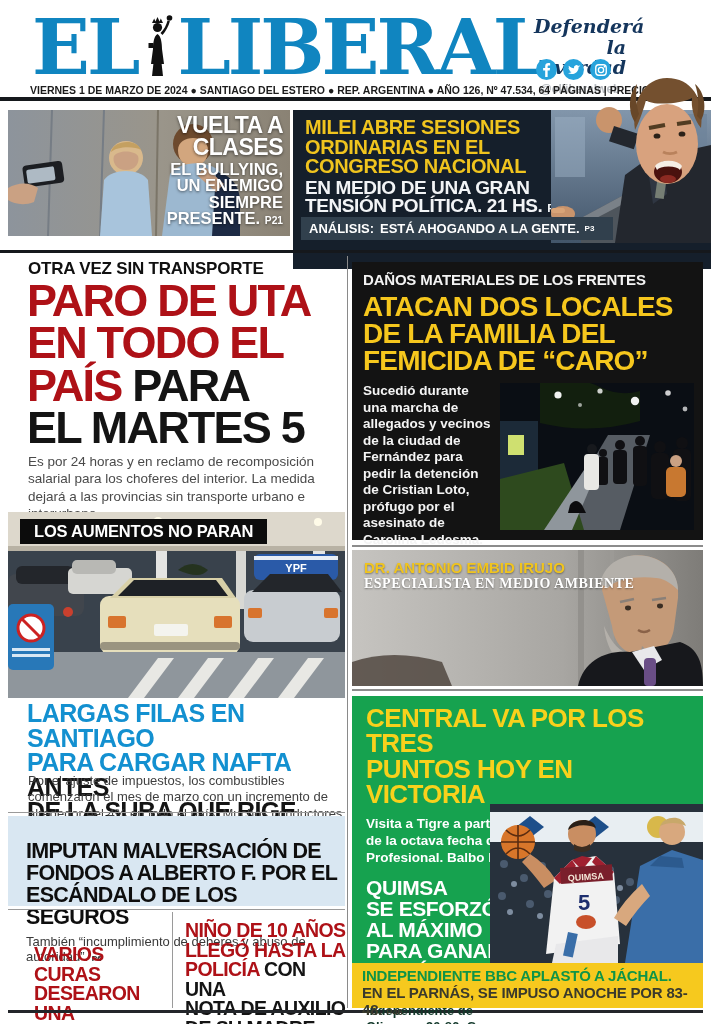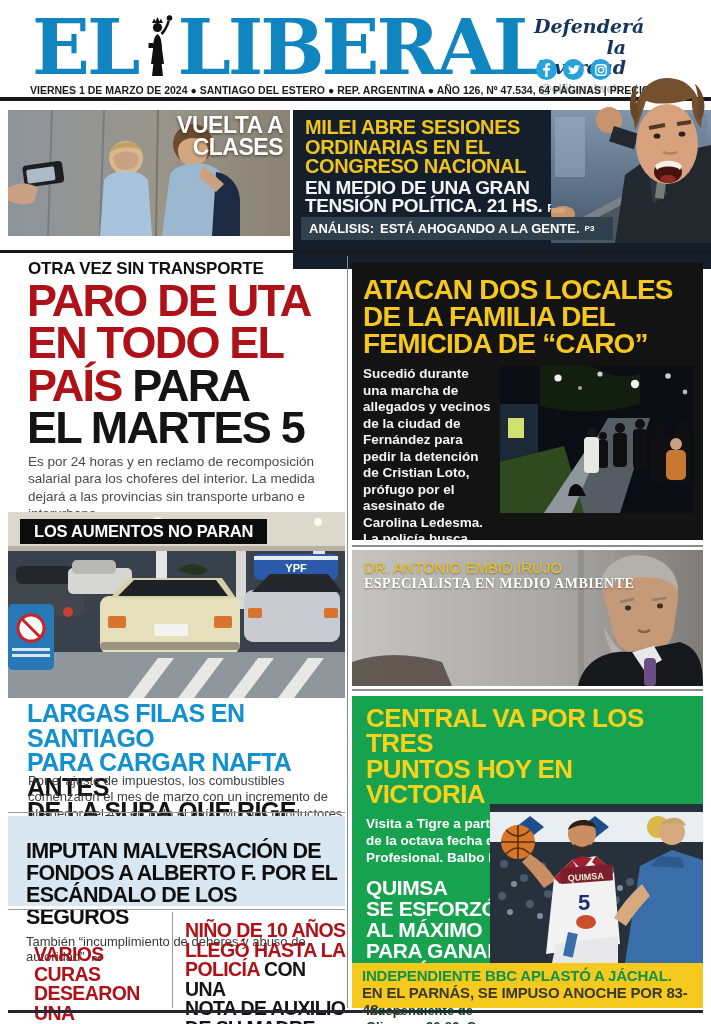--- a/index.html
+++ b/index.html
@@ -87,21 +87,21 @@
   #atacan-box .k{font-size:15px;font-weight:900;color:#f3f3f3;letter-spacing:-0.2px;}
   #atacan-box .h{font-size:28px;font-weight:900;color:#f6c71d;line-height:0.97;letter-spacing:-0.8px;margin-top:5px;}
   #atacan-row{display:flex;gap:7px;margin-top:9px;}
   #atacan-row .body{width:130px;font-size:13.5px;font-weight:800;color:#f4f4f4;line-height:1.22;}
   #atacan-row .body .pg{color:#ddd;}
   #atacan-night{width:194px;height:147px;flex:none;}
 
   #embid-box{position:absolute;left:352px;top:550px;width:351px;height:136px;overflow:hidden;}
   #embid-box svg{position:absolute;left:0;top:0;}
   #embid-text{position:absolute;left:12px;top:9px;z-index:2;}
-  #embid-text .n{font-size:15px;font-weight:400;color:#f0c41e;text-shadow:0 1px 2px rgba(0,0,0,.4);}
+  #embid-text .n{font-size:15px;font-weight:700;color:#f0c41e;text-shadow:0 1px 2px rgba(0,0,0,.4);}
   #embid-text .r{font-family:"Liberation Serif",serif;font-size:14px;font-weight:bold;color:#fff;
     letter-spacing:0.5px;text-shadow:0 1px 2px rgba(0,0,0,.4);}
   #embid-text .q{font-size:20.5px;font-weight:900;color:#fff;line-height:1.04;letter-spacing:-0.5px;
     margin-top:6px;text-shadow:0 1px 3px rgba(0,0,0,.5);}
   #embid-text .q .pg{color:#eee;}
 
   #green-box{position:absolute;left:352px;top:696px;width:351px;height:267px;background:#16a24f;
     padding:10px 12px 0 14px;}
   #green-box .h{font-size:26px;font-weight:900;color:#f8d11c;line-height:0.98;letter-spacing:-0.6px;}
   #green-box .b{font-size:13.5px;font-weight:800;color:#fff;line-height:1.25;margin-top:8px;width:322px;}
@@ -231,20 +231,24 @@
 
       <circle cx="185" cy="34" r="20" fill="#6d4a2e"></circle>
       <path d="M170 40 c0 -16 30 -16 30 0 c0 10 -6 16 -15 16 c-9 0 -15 -6 -15 -16z" fill="#d2a67e"></path>
       <path d="M162 64 c10 -14 40 -14 50 -2 l6 64 h-64 z" fill="#9cb8d0"></path>
       <path d="M208 62 c14 2 24 14 24 30 l0 34 h-28 z" fill="#1d2a44"></path>
       <path d="M196 56 l20 18 -8 8 -18 -16 z" fill="#caa183"></path>
     </svg>
     <div id="bullying-text">
       <div class="h pre">VUELTA A
 CLASES</div>
+      <div class="s"><span class="pre">EL BULLYING,
+UN ENEMIGO
+SIEMPRE
+PRESENTE.</span> <span class="pg">P21</span></div>
     </div>
   </div>
 
   <div id="milei-box">
     <div class="inner">
       <div class="h pre">MILEI ABRE SESIONES
 ORDINARIAS EN EL
 CONGRESO NACIONAL</div>
       <div class="s"><span class="pre">EN MEDIO DE UNA GRAN
 TENSIÓN POLÍTICA. 21 HS.</span> <span class="pg">P2</span></div>
@@ -351,20 +355,21 @@
     <span class="red pre">NIÑO DE 10 AÑOS
 LLEGÓ HASTA LA
 POLICÍA</span><span class="blk pre"> CON UNA
 NOTA DE AUXILIO
 DE SU MADRE.</span> <span class="pg blk">P30</span>
   </div>
 
   <div id="rule-bottom"></div>
 
   <div id="atacan-box">
+    <div class="k">DAÑOS MATERIALES DE LOS FRENTES</div>
     <div class="h pre">ATACAN DOS LOCALES
 DE LA FAMILIA DEL
 FEMICIDA DE “CARO”</div>
     <div id="atacan-row">
       <div class="body"><span>Sucedió durante una marcha de allegados y vecinos de la ciudad de Fernández para pedir la detención de Cristian Loto, prófugo por el asesinato de Carolina Ledesma. La policía busca intensamente al acusado.</span> <span class="pg">P48</span></div>
       <svg id="atacan-night" viewBox="0 0 194 147">
         <rect width="194" height="147" fill="#0a0e14"></rect>
         <path d="M40 0 q30 -10 60 4 q20 10 40 4 l0 30 q-50 14 -100 2 z" fill="#121f0e"></path>
         <rect x="0" y="38" width="38" height="62" fill="#1c2a38"></rect>
         <rect x="8" y="52" width="16" height="20" fill="#cfe070"></rect>

